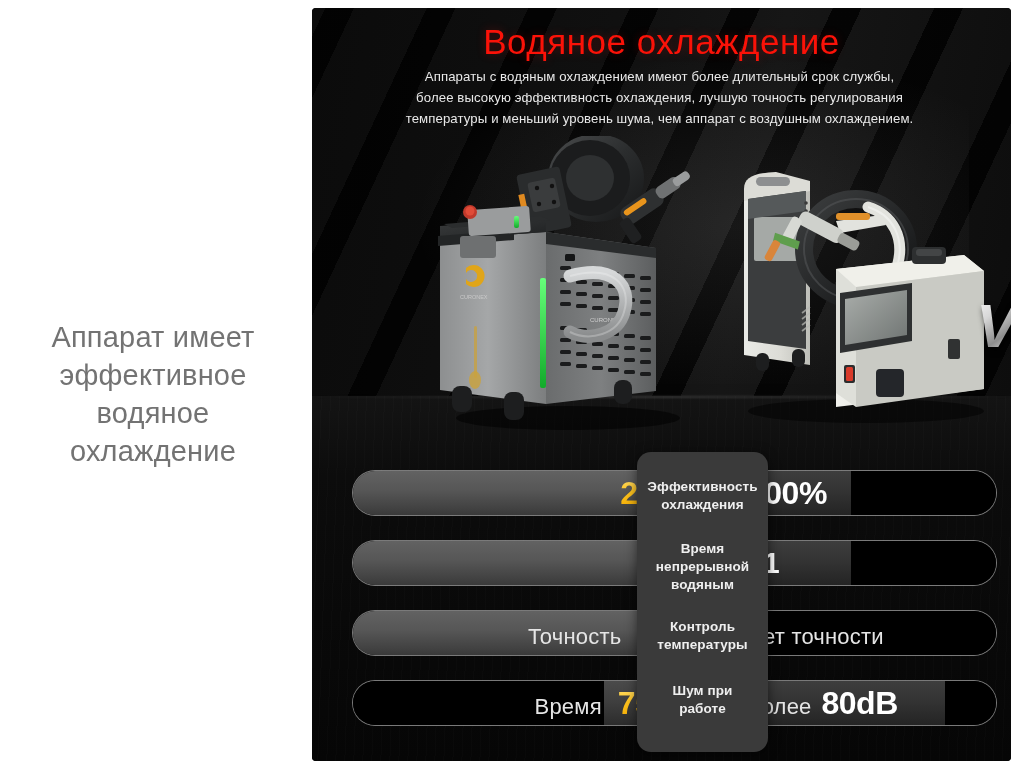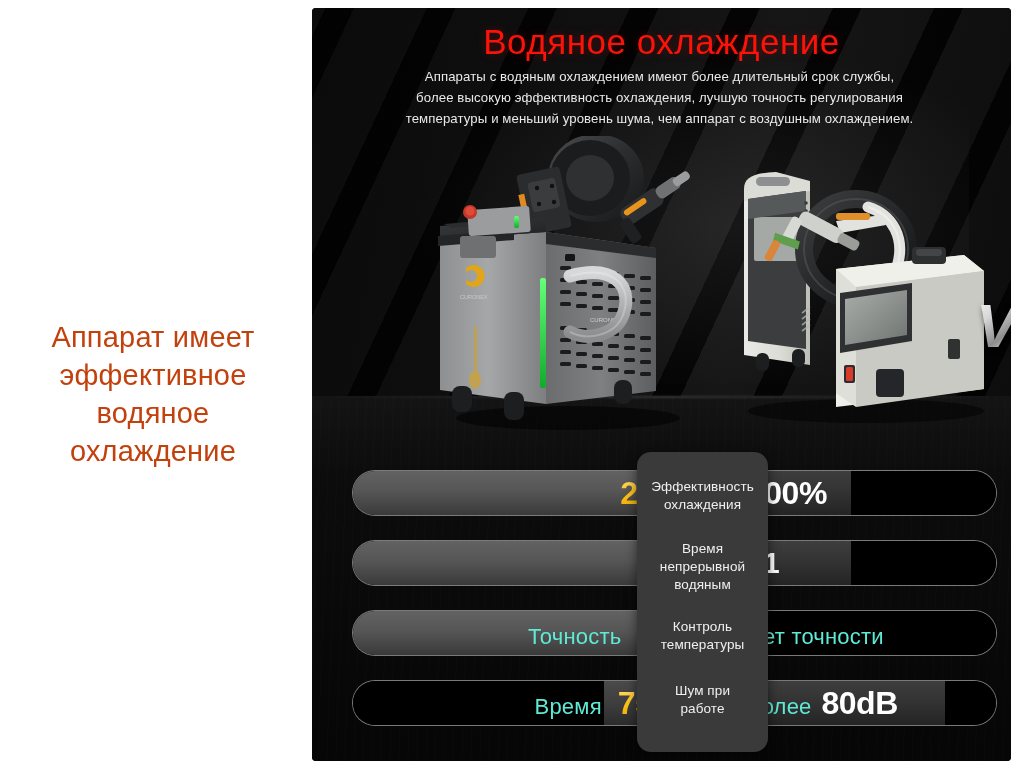--- a/index.html
+++ b/index.html
@@ -9,21 +9,21 @@
     font-family:"Liberation Sans", sans-serif;
   }
   #root{ position:relative; width:1024px; height:769px; background:#fff; }
 
   
   #left-headline{
     position:absolute; left:0; top:318px; width:306px;
     text-align:center;
     font-family:"Liberation Sans", sans-serif;
     font-size:29px; line-height:38px; font-weight:400;
-    color:#c2410c; letter-spacing:.2px;
+    color:#737373; letter-spacing:.2px;
     white-space:pre-line;
   }
 
   
   #card{
     position:absolute; left:312px; top:8px;
     width:699px; height:753px;
     border-radius:4px; overflow:hidden;
     background:#060606;
   }
@@ -116,21 +116,21 @@
     background:linear-gradient(180deg,#626262 0%,#565656 45%,#3a3a3a 100%);
   }
   .fill-black{ position:absolute; inset:0; background:#000; }
   
   .seg{ position:absolute; top:0; bottom:0; }
   .seg.grey{ background:linear-gradient(180deg,#4a4a4a 0%,#3e3e3e 50%,#2c2c2c 100%); }
   .seg.darkgrey{ background:linear-gradient(180deg,#3d3d3d 0%,#323232 50%,#242424 100%); }
 
   .txt{
     position:relative; z-index:3;
-    font-size:22px; color:#5eead4; white-space:nowrap;
+    font-size:22px; color:#e5e5e5; white-space:nowrap;
     letter-spacing:.2px;
     margin-top:8px;
   }
   .bar.left .txt{ padding-right:16px; }
   .bar.right .txt{ padding-left:18px; }
   .val{
     position:relative; z-index:3; font-weight:bold;
     letter-spacing:-.5px; white-space:nowrap;
   }
   .val.gold{
@@ -147,21 +147,21 @@
   #center-panel{
     position:absolute; left:325px; top:-18px;
     width:131px; height:300px;
     background:#3a3a3a; border-radius:14px;
     box-shadow:0 2px 12px rgba(0,0,0,.55);
     z-index:6;
   }
   .clabel{
     position:absolute; left:4px; right:4px;
     text-align:center; color:#efefef;
-    font-size:13.5px; line-height:18px; font-weight:400;
+    font-size:13.5px; line-height:18px; font-weight:700;
     white-space:pre-line; letter-spacing:.1px;
   }
 
   
   .machine{ position:absolute; }
 
   
   #m-left{ left:106px; top:128px; width:300px; height:296px; }
   
   #m-right{ left:424px; top:155px; width:252px; height:262px; }

